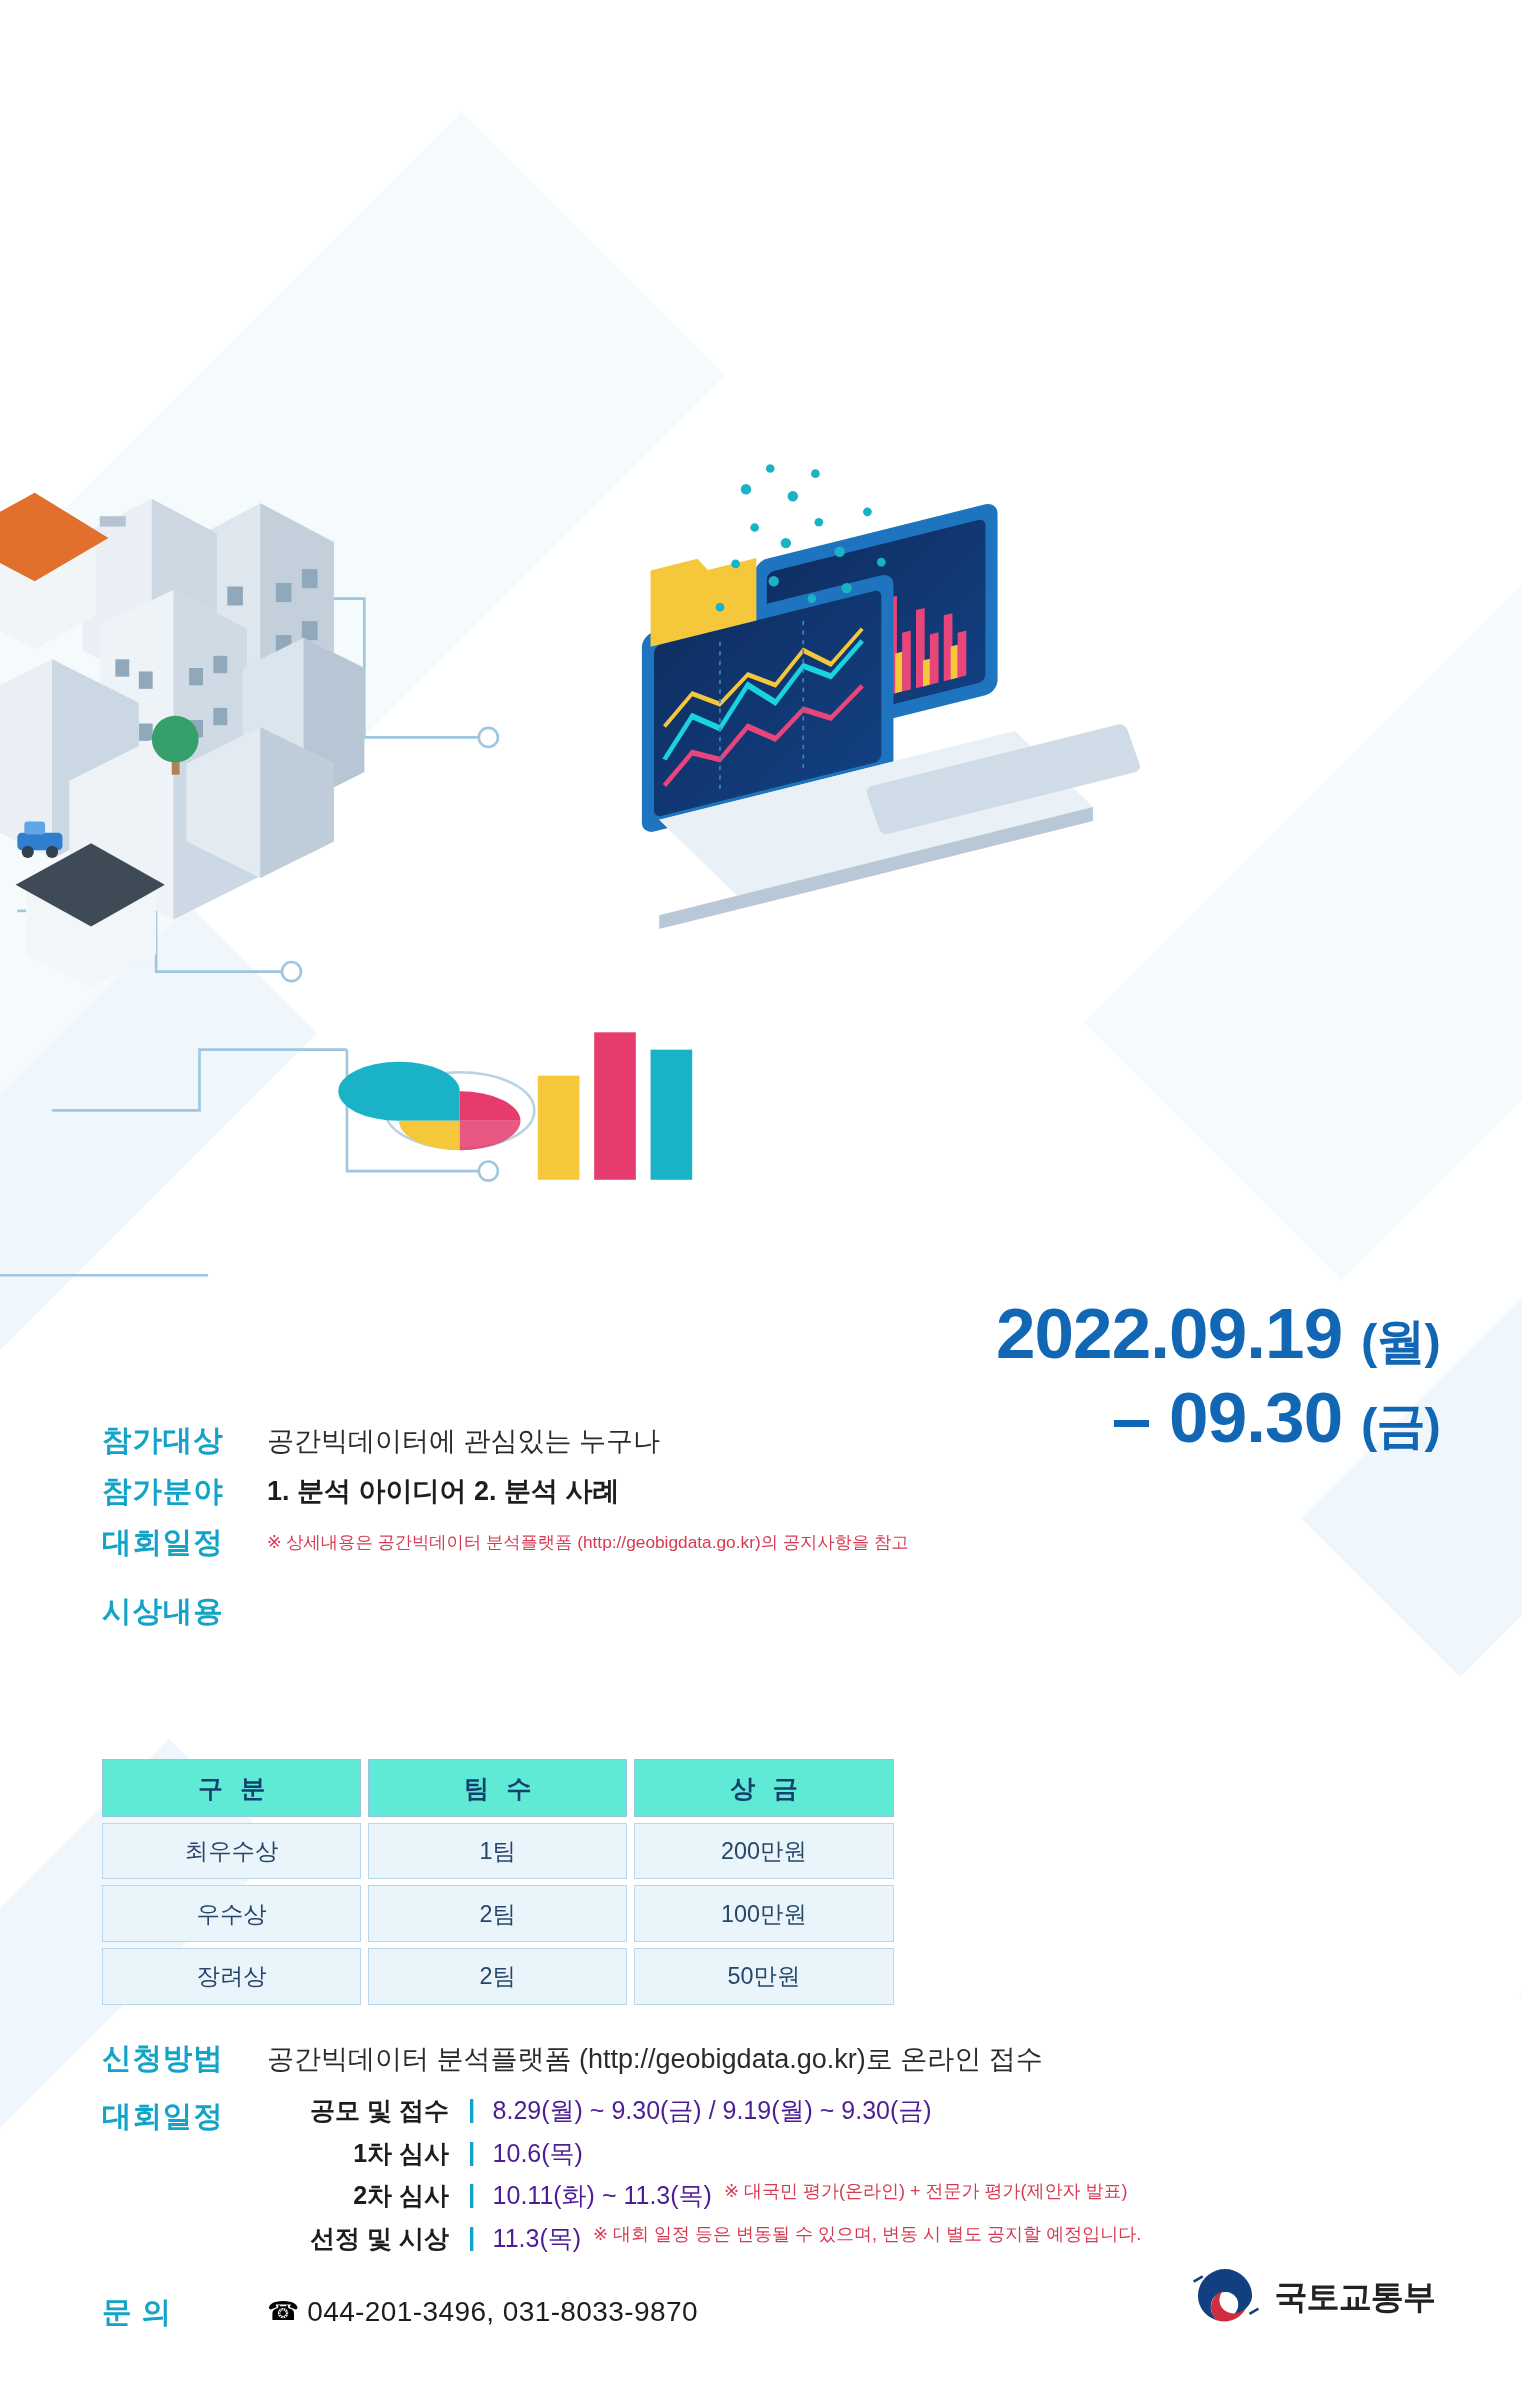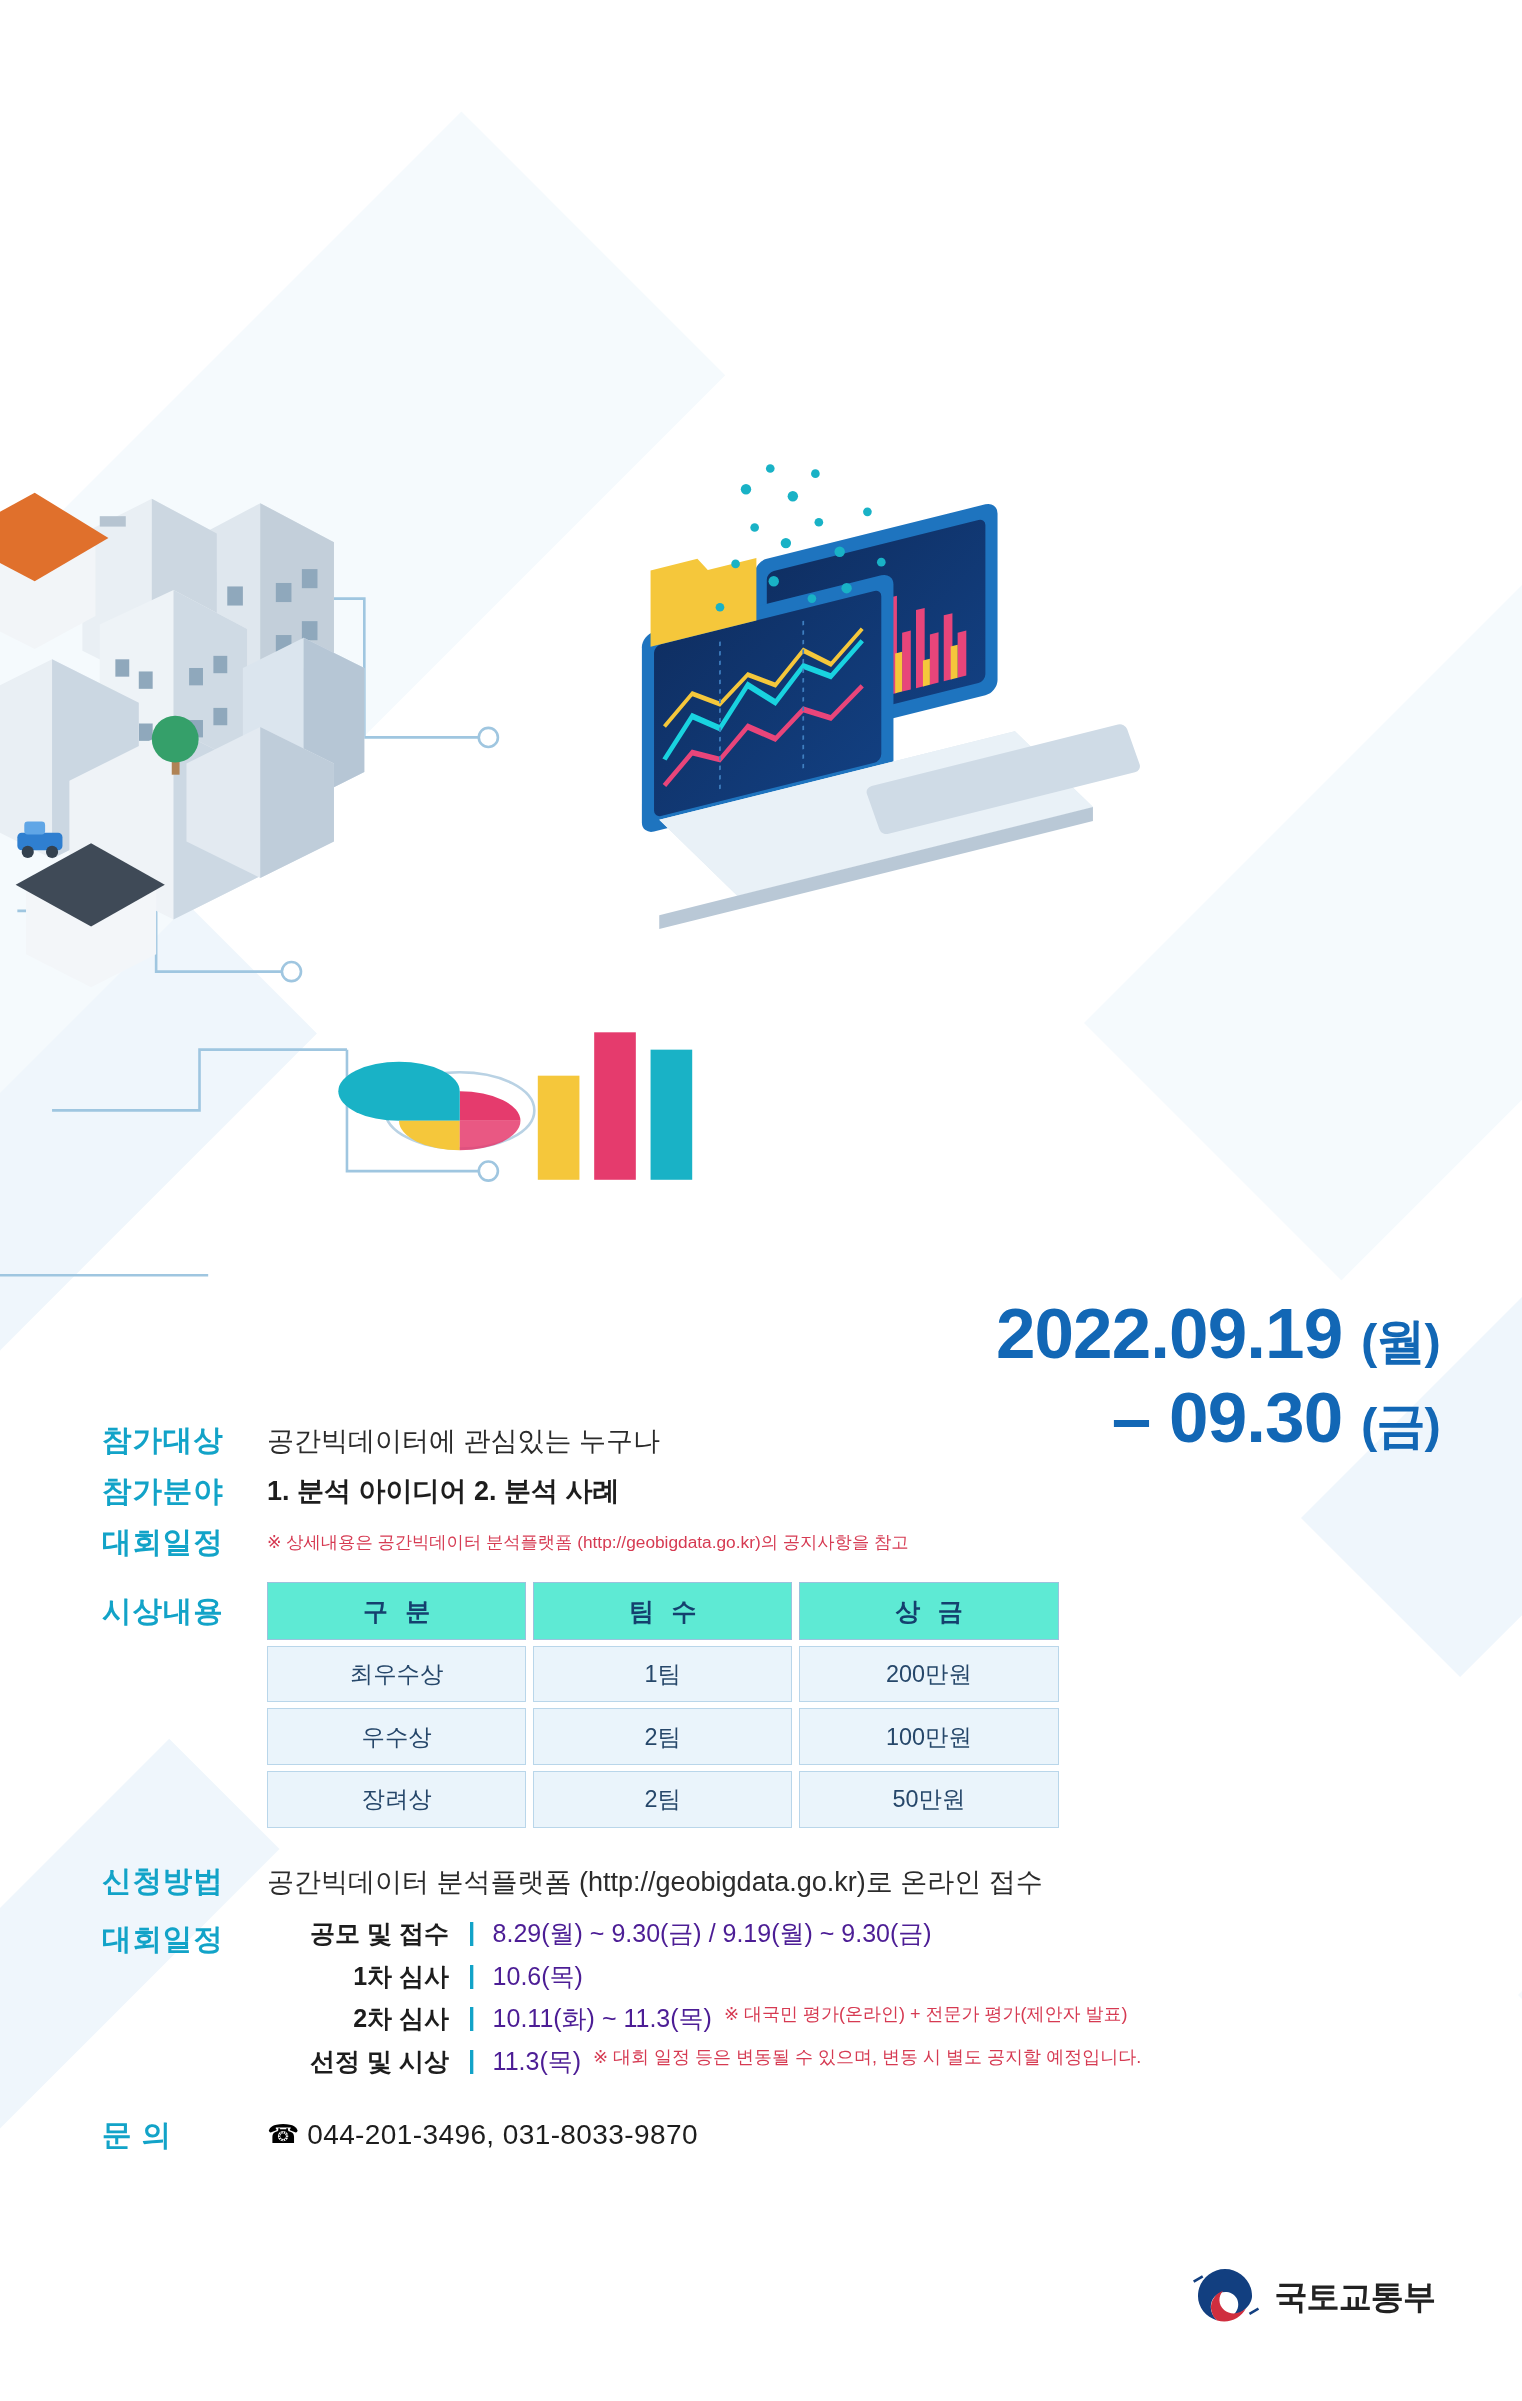--- a/index.html
+++ b/index.html
@@ -114,21 +114,21 @@
   }
   .value.bold { font-weight: 800; color: #1d1d1d; }
   .note {
     font-size: 17.3px;
     color: #d63a52;
     margin-top: 6px;
     font-weight: 400;
   }
 
   
-  .table-row { display: flex; align-items: flex-start; margin-top: 22.5px; }
+  .table-row { display: flex; align-items: flex-start; margin-top: 22.5px; flex-direction: column; }
   .prize-table {
     border-collapse: separate;
     border-spacing: 7px 6px;
     margin-left: -7px;
     margin-top: -5.2px;
   }
   .prize-table th {
     background: #5eead4;
     color: #14406e;
     font-size: 25px;

